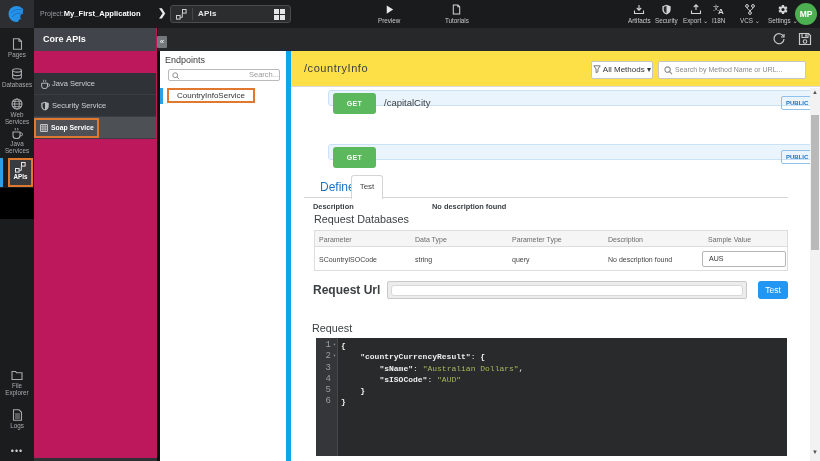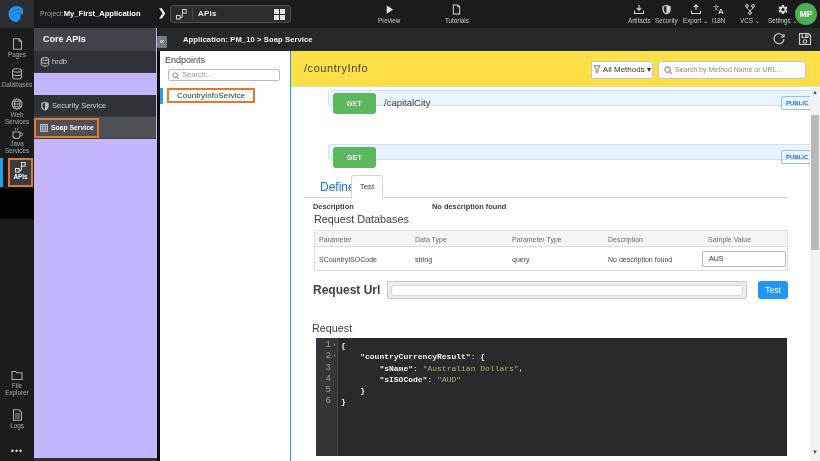--- a/index.html
+++ b/index.html
@@ -23,35 +23,35 @@
   .railitem { position:absolute; left:0; width:34px; text-align:center; color:#9fa1a3; }
   .railitem .cap { font-size:6.3px; line-height:7px; color:#a8aaac; }
   .railitem svg { display:block; margin:0 auto 1px auto; }
   #apirail { position:absolute; left:8px; top:130px; width:25px; height:29px; background:#3a3b3e; border:2px solid #e0782f; text-align:center; color:#fff; }
   #apirail .cap { font-size:6.3px; color:#fff; font-weight:bold; margin-top:0px; }
   #apirail svg { display:block; margin:2px auto 0 auto; }
   #bluebar { position:absolute; left:0; top:130px; width:3px; height:29px; background:#2b9fe8; }
   #blackblock { position:absolute; left:0; top:160px; width:34px; height:31px; background:#000; }
 
   
-  #sidepanel { position:absolute; left:34px; top:28px; width:126px; height:433px; background:#c4b5fd; border-right:3px solid #0e0e0e; }
+  #sidepanel { position:absolute; left:34px; top:28px; width:126px; height:433px; background:#be185d; border-right:3px solid #0e0e0e; }
   #sphead { position:absolute; left:0; top:0; width:122px; height:23px; background:#41454b; color:#fff; font-weight:bold; font-size:9px; line-height:23px; padding-left:9px; }
   .spitem { position:absolute; left:0; width:122px; height:22px; background:#2f3338; border-bottom:1px solid #3a3e44; color:#ced1d3; font-size:7.5px; line-height:21px; padding-left:18px; }
   .spitem svg { position:absolute; left:6px; top:6px; }
   #spsel { background:#4d5156; }
   #spsel .selbox { display:inline-block; border:2px solid #e0782f; padding:0 3px 0 15px; height:20px; line-height:16px; margin-left:-18px; margin-top:1px; color:#fff; font-weight:bold; font-size:6.8px; }
   #collbtn { position:absolute; left:157px; top:36px; width:10px; height:12px; background:#74797e; color:#fff; font-size:8px; line-height:12px; text-align:center; border-radius:1px; z-index:5; }
 
   
   #appstrip { position:absolute; left:158px; top:28px; width:662px; height:23px; background:#26282a; }
   #appstrip .t { position:absolute; left:25px; top:0; line-height:23px; color:#f2f2f2; font-size:7.6px; font-weight:bold; letter-spacing:.1px; }
   #stripicons { position:absolute; right:8px; top:4px; }
 
   
-  #endpanel { position:absolute; left:160px; top:51px; width:131px; height:410px; background:#fff; border-right:1px solid #0ea5e9; }
+  #endpanel { position:absolute; left:160px; top:51px; width:131px; height:410px; background:#fff; border-right:5px solid #0ea5e9;text-align:right; }
   #endpanel h3 { position:absolute; left:5px; top:4px; font-size:9px; color:#3a3a3a; font-weight:normal; }
   #endsearch { position:absolute; left:8px; top:18px; width:112px; height:12px; border:1px solid #b9b9b9; border-radius:2px; color:#9a9a9a; font-size:7.5px; line-height:10px; padding-left:13px; }
   #endsearch svg { position:absolute; left:3px; top:2px; }
   #endsel { position:absolute; left:0px; top:37px; width:130px; height:16px; }
   #endsel .bar { position:absolute; left:0; top:0; width:3px; height:16px; background:#2b9fe8; }
   #endsel .box { position:absolute; left:7px; top:0px; height:15px; border:2px solid #e0782f; font-size:8px; line-height:11px; color:#333; padding:0 8px; background:#fff; white-space:nowrap; }
 
   
   #main { position:absolute; left:291px; top:51px; width:529px; height:410px; background:#fff; }
   #mainhead { position:absolute; left:0; top:0; width:529px; height:36px; background:#fde047; border-bottom:1px solid #d9d9d9; }
@@ -242,41 +242,41 @@
         <path d="M3 5 h5 M3 7 h5 M3 9 h5" stroke="#a8aaac" stroke-width="0.9"></path>
       </svg>
     <div class="cap">Logs</div>
   </div>
   <div class="railitem" style="top:418px; font-size:9px; letter-spacing:1px; color:#cfcfcf;">•••</div>
 </div>
 
 <div id="sidepanel">
   <div id="sphead">Core APIs</div>
   <div style="position:absolute;left:0;bottom:0;width:123px;height:3px;background:#2e3134;"></div>
-  <div class="spitem" style="top:23px;">
+  <div class="spitem" style="top:45px;">
     <svg width="10" height="10" viewBox="0 0 12 12">
-        <ellipse cx="6" cy="2.4" rx="4.4" ry="1.7" fill="none" stroke="#b9bcbe" stroke-width="1.2"></ellipse>
-        <path d="M1.6 2.4 v6.8 c0 1 2 1.8 4.4 1.8 s4.4-.8 4.4-1.8 V2.4 M1.6 5.8 c0 1 2 1.8 4.4 1.8 s4.4-.8 4.4-1.8" fill="none" stroke="#b9bcbe" stroke-width="1.2"></path>
-      </svg>
-    hrdb</div>
+        <path d="M2 5 h7 v3.5 a3 3 0 0 1 -3 3 h-1 a3 3 0 0 1 -3 -3 z" fill="none" stroke="#b9bcbe" stroke-width="1.2"></path>
+        <path d="M9 6 h1.2 a1.4 1.4 0 0 1 0 2.8 H9" fill="none" stroke="#b9bcbe" stroke-width="1"></path>
+        <path d="M4 1 q1 1.2 0 2.4 M6.5 1 q1 1.2 0 2.4" fill="none" stroke="#b9bcbe" stroke-width="1"></path>
+      </svg>
+    Java Service</div>
   <div class="spitem" style="top:67px;">
     <svg width="10" height="10" viewBox="0 0 12 12">
         <path d="M6 0.8 L10.5 2.5 V6 C10.5 9 8.5 10.8 6 11.5 C3.5 10.8 1.5 9 1.5 6 V2.5 Z" fill="#b9bcbe"></path>
         <path d="M6 2 V10.2 C4.2 9.6 3 8.2 3 6 V3.2 Z" fill="#2f3338"></path>
       </svg>
     Security Service</div>
   <div class="spitem" id="spsel" style="top:89px;"><span class="selbox"><svg width="8" height="8" viewBox="0 0 12 12" style="position:absolute;left:6px;top:7px;">
           <rect x="1" y="1" width="10" height="10" fill="none" stroke="#e8e8e8" stroke-width="1.2"></rect>
           <path d="M1 4.3 h10 M1 7.6 h10 M4.3 1 v10 M7.6 1 v10" stroke="#e8e8e8" stroke-width="0.9"></path>
         </svg>Soap Service</span></div>
 </div>
 <div id="collbtn">«</div>
 
 <div id="appstrip">
-  <div class="t">Application: PM_10 &gt; Soap Service</div>
   <div id="stripicons">
     <svg width="14" height="14" viewBox="0 0 14 14" style="margin-right:8px;">
         <path d="M11.5 4.5 A5 5 0 1 0 12 7" fill="none" stroke="#c9c9c9" stroke-width="1.2"></path>
         <path d="M12 2 v3 h-3" fill="none" stroke="#c9c9c9" stroke-width="1.2"></path>
       </svg>
     <svg width="14" height="14" viewBox="0 0 14 14">
         <path d="M1.5 1.5 h9 l2 2 v9 h-11 z" fill="none" stroke="#c9c9c9" stroke-width="1.2"></path>
         <rect x="4" y="1.5" width="6" height="4" fill="none" stroke="#c9c9c9" stroke-width="1.1"></rect>
         <rect x="7.2" y="2.3" width="1.6" height="2.4" fill="#c9c9c9"></rect>
         <circle cx="7" cy="9.5" r="1.8" fill="none" stroke="#c9c9c9" stroke-width="1.1"></circle>

